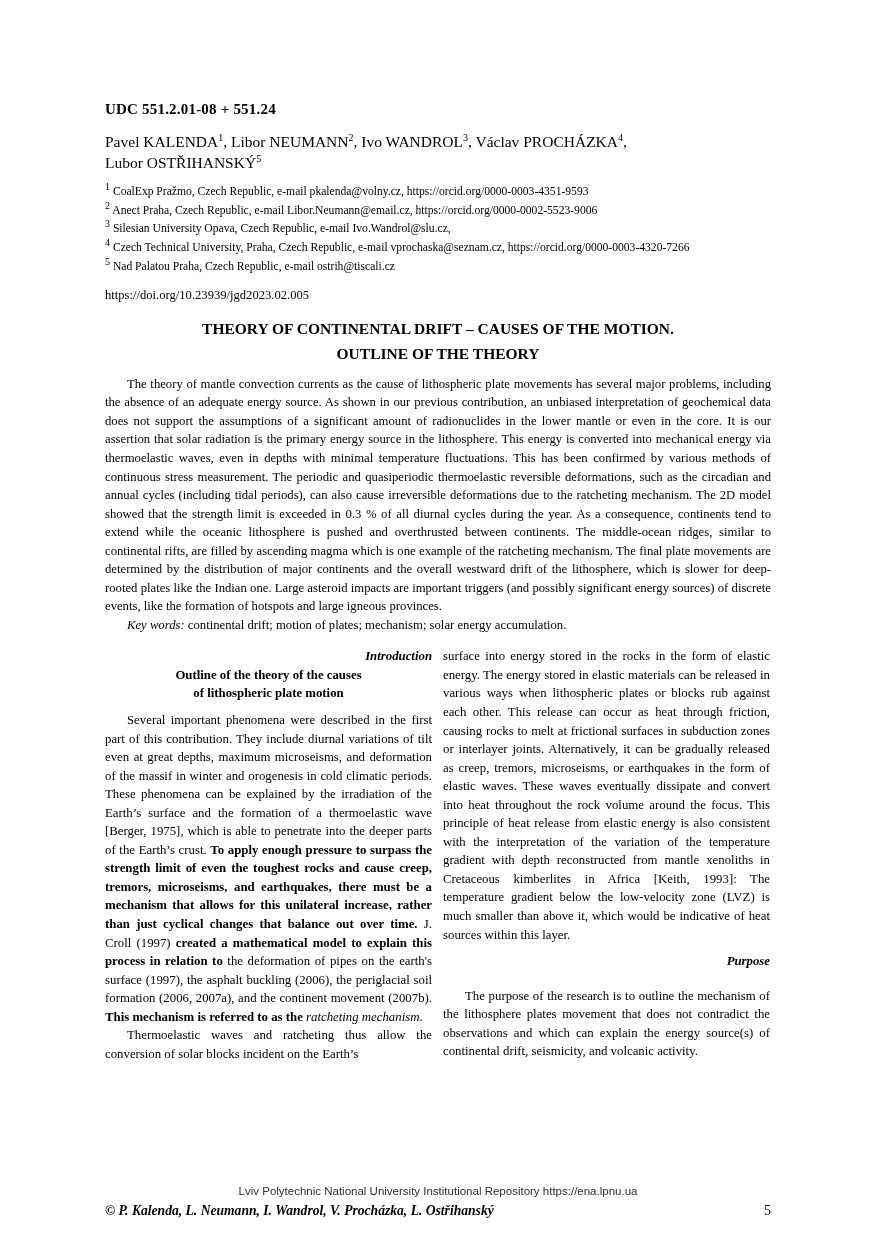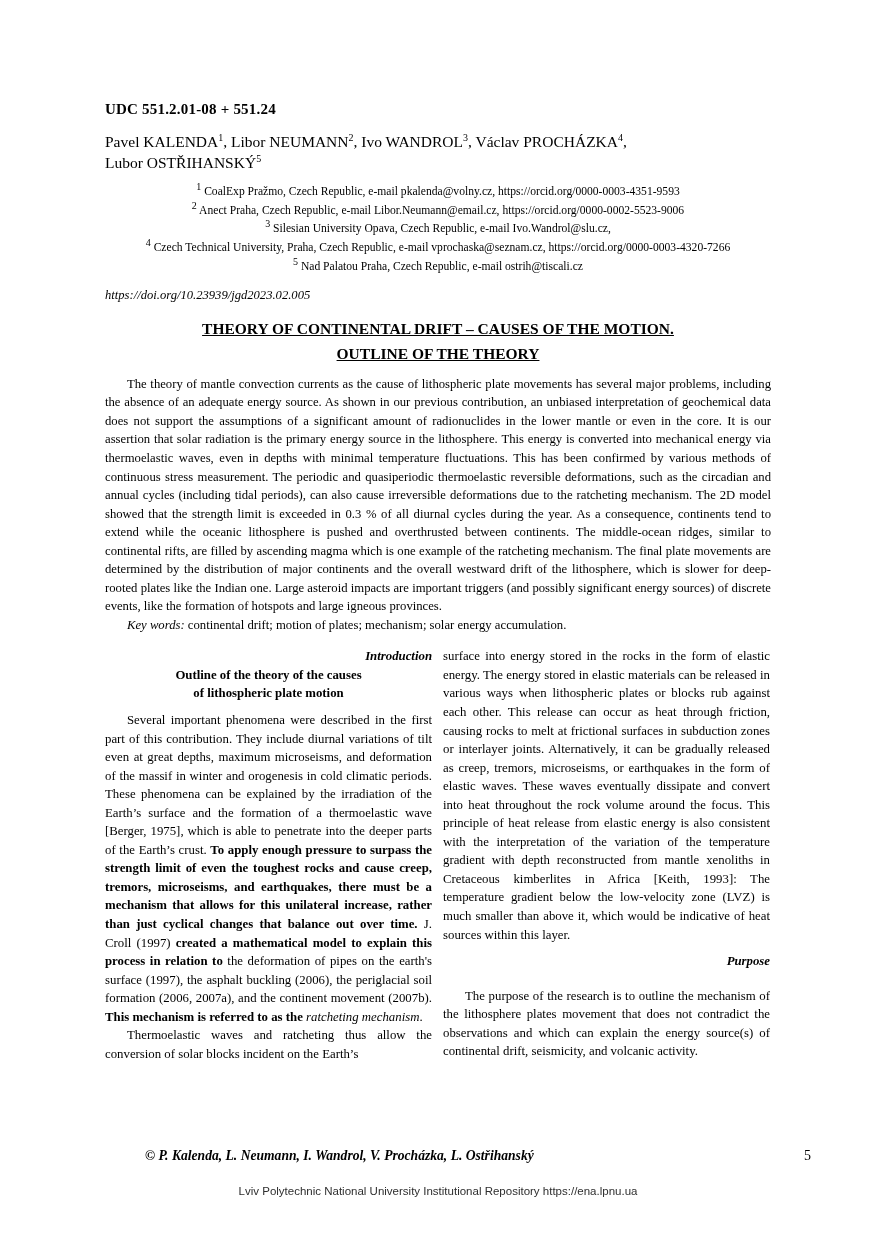--- a/index.html
+++ b/index.html
@@ -5,42 +5,41 @@
   html,body{margin:0;padding:0;}
   body{
     width:876px;height:1240px;background:#ffffff;color:#000;
     font-family:"Liberation Serif", serif;
     position:relative;overflow:hidden;
   }
   .content{position:absolute;left:105px;top:0;width:666px;}
   .udc{margin-top:101px;font-weight:bold;font-size:15px;letter-spacing:.2px;}
   .authors{margin-top:13px;font-size:15.5px;line-height:1.38;}
   .authors sup, .affiliations sup{font-size:10px;line-height:0;}
-  .affiliations{margin-top:9px;font-size:11.6px;line-height:1.62;text-align:center;}
-  .doi{margin-top:11px;font-size:12.6px;font-style:italic;}
-  .title{margin-top:13px;text-align:center;font-weight:bold;font-size:15.5px;line-height:1.62;text-decoration:underline;}
+  .affiliations{margin-top:9px;font-size:11.6px;line-height:1.62;}
+  .doi{margin-top:11px;font-size:12.6px;}
+  .title{margin-top:13px;text-align:center;font-weight:bold;font-size:15.5px;line-height:1.62;}
   .abstract{margin-top:9px;font-size:12.7px;line-height:1.46;text-align:justify;}
   .abstract p{margin:0;text-indent:22px;}
   .keywords{margin:0;text-indent:22px;font-size:12.7px;line-height:1.46;}
   .keywords .kw-label{font-style:italic;}
   .columns{margin-top:13px;display:flex;gap:11px;}
   .col{width:327px;font-size:12.8px;line-height:1.45;text-align:justify;}
   .col-heading{text-align:center;font-weight:bold;margin:0;}
   .col-heading.italic{font-style:italic;text-align:right;}
   .col p{margin:0;text-indent:22px;}
   .col p.first{margin-top:8px;}
   .col p.no-indent{text-indent:0;}
   .b{font-weight:bold;}
   .i{font-style:italic;}
   .purpose-heading{margin-top:8px;margin-bottom:16px;}
   .footer{
-    position:absolute;left:105px;top:1148px;width:666px;
+    position:absolute;left:105px;top:1203px;width:666px;
     display:flex;justify-content:space-between;align-items:flex-end;
     font-size:13.6px;
-    margin-left:40px;
   }
   .footer .copyright{font-weight:bold;font-style:italic;}
   .footer .page-number{font-size:14px;}
   .repository{
     position:absolute;left:0;top:1185px;width:876px;text-align:center;
     font-family:"Liberation Sans", sans-serif;font-size:11.5px;color:#2e2e2e;
   }
 </style>
 </head>
 <body>

